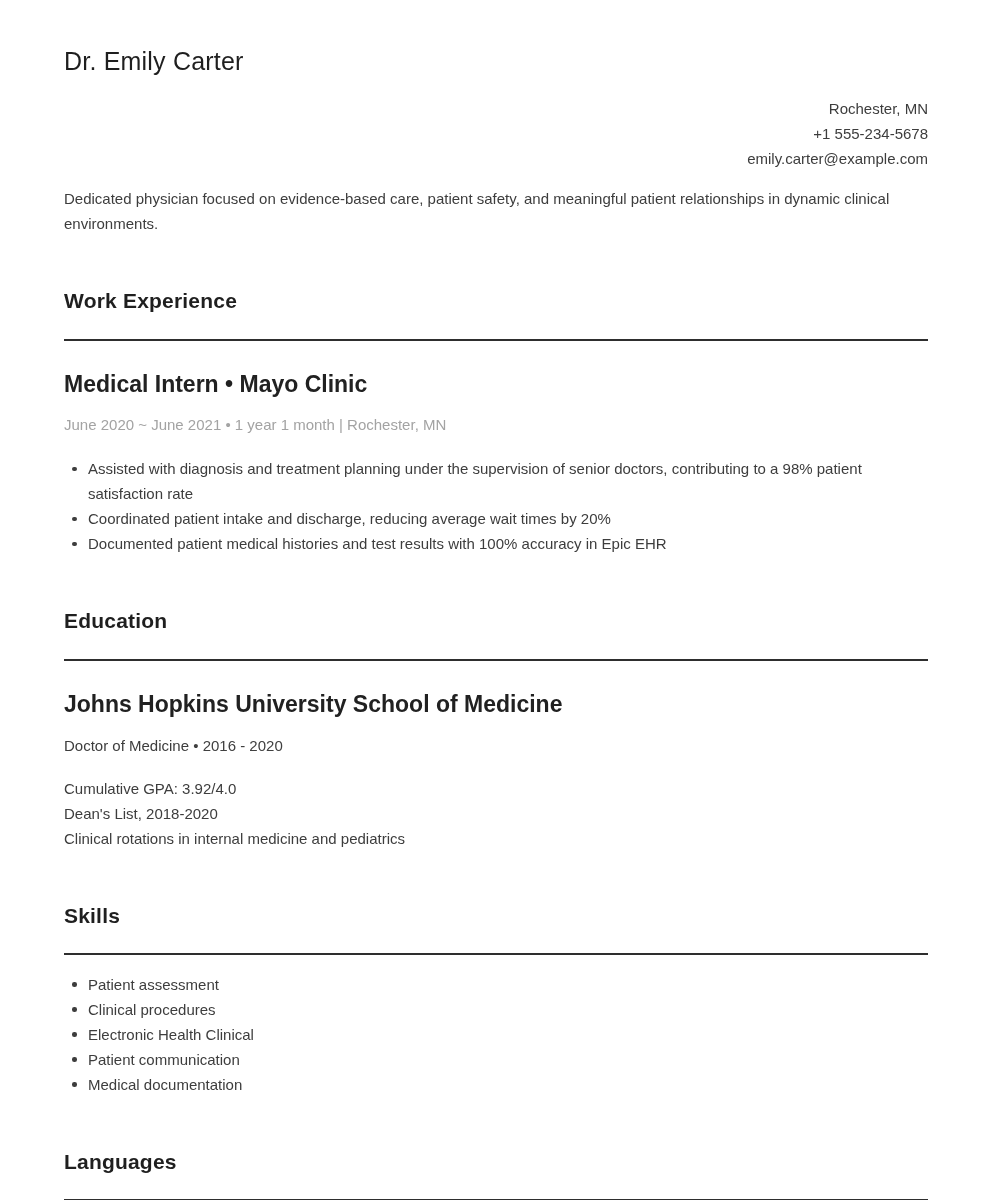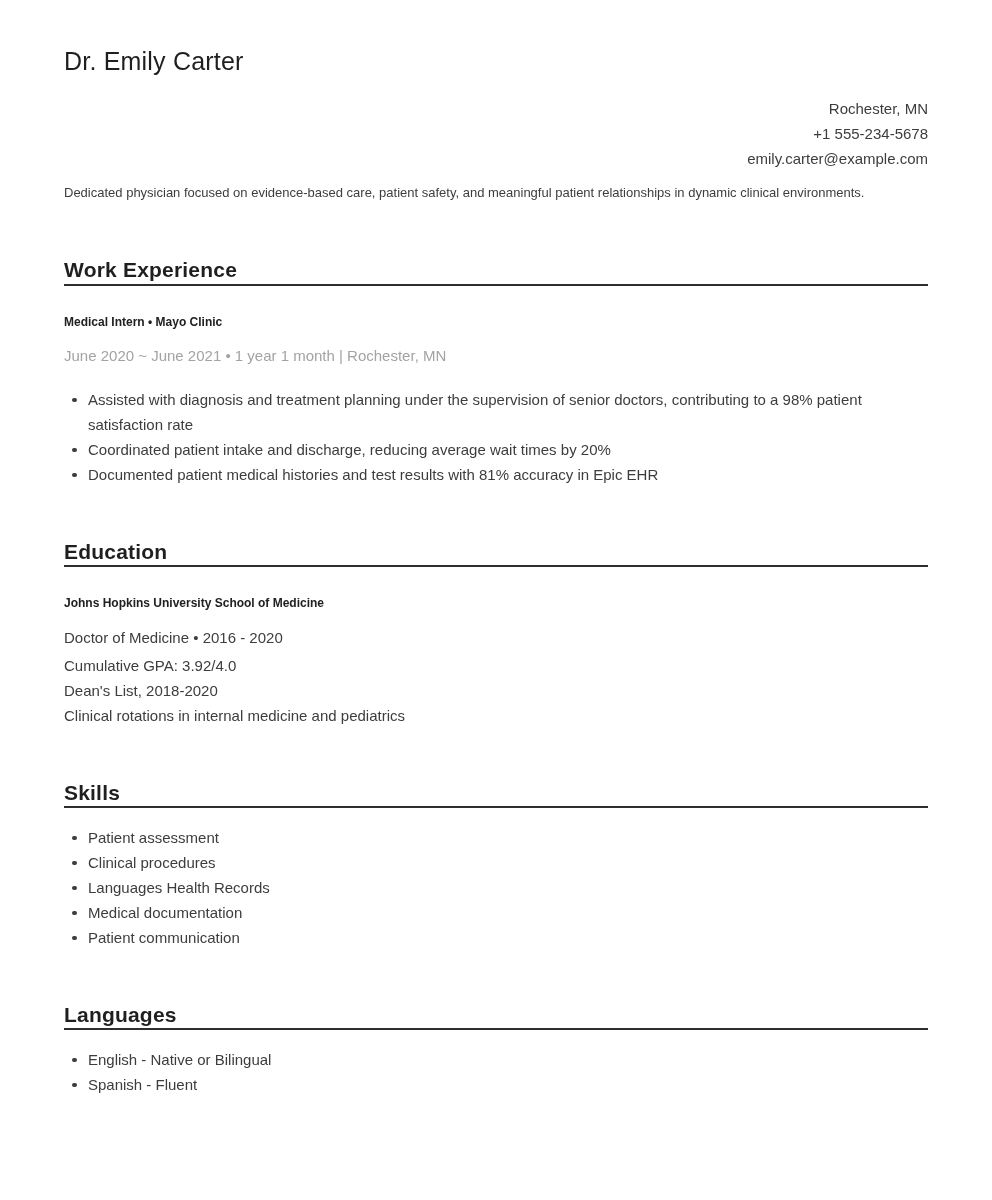--- a/index.html
+++ b/index.html
@@ -25,54 +25,54 @@
     margin-bottom: 19px;
     letter-spacing: 0.2px;
   }
   .contact-line {
     font-size: 15px;
     line-height: 25px;
     color: #3d3d3d;
     text-align: right;
   }
   .summary {
-    font-size: 13px;
+    font-size: 15px;
     line-height: 25px;
     color: #3d3d3d;
-    margin-top: 9px;
+    margin-top: 15px;
     max-width: 864px;
   }
 
   
   section { margin-top: 52px; }
   .section-title {
     font-size: 21px;
     font-weight: 700;
     color: #1f1f1f;
     line-height: 1.25;
-    padding-bottom: 0;
+    padding-bottom: 24px;
     border-bottom: 2px solid #2e2e2e;
     letter-spacing: 0.2px;
   }
   .entry-heading {
-    font-size: 12px;
+    font-size: 23px;
     font-weight: 700;
     color: #212121;
     line-height: 1.3;
     margin-top: 29px;
   }
   .entry-meta {
     font-size: 15px;
     line-height: 25px;
     color: #a3a3a3;
     margin-top: 13px;
   }
   .entry-meta .degree { color: #3d3d3d; }
   .entry-meta .dates { color: #404040; }
-  .detail-lines { margin-top: 3px; }
+  .detail-lines { margin-top: 18px; }
   .detail-line {
     font-size: 15px;
     line-height: 25px;
     color: #3d3d3d;
   }
 
   
   ul.bullet-list {
     list-style: none;
     margin-top: 17px;
@@ -112,21 +112,21 @@
   </header>
 
   <section>
     <h2 class="section-title">Work Experience</h2>
     <div>
       <h3 class="entry-heading">Medical Intern • Mayo Clinic</h3>
       <p class="entry-meta">June 2020 ~ June 2021 • 1 year 1 month | Rochester, MN</p>
       <ul class="bullet-list entry-bullets">
         <li>Assisted with diagnosis and treatment planning under the supervision of senior doctors, contributing to a 98% patient satisfaction rate</li>
         <li>Coordinated patient intake and discharge, reducing average wait times by 20%</li>
-        <li>Documented patient medical histories and test results with 81% accuracy in Epic EHR</li>
+        <li>Documented patient medical histories and test results with 100% accuracy in Epic EHR</li>
       </ul>
     </div>
   </section>
 
   <section>
     <h2 class="section-title">Education</h2>
     <div>
       <h3 class="entry-heading">Johns Hopkins University School of Medicine</h3>
       <p class="entry-meta"><span class="degree">Doctor of Medicine</span> <span class="dates">• 2016 - 2020</span></p>
       <div class="detail-lines">
@@ -135,23 +135,23 @@
         <p class="detail-line">Clinical rotations in internal medicine and pediatrics</p>
       </div>
     </div>
   </section>
 
   <section>
     <h2 class="section-title">Skills</h2>
     <ul class="bullet-list">
       <li>Patient assessment</li>
       <li>Clinical procedures</li>
-      <li>Languages Health Records</li>
+      <li>Electronic Health Clinical</li>
+      <li>Patient communication</li>
       <li>Medical documentation</li>
-      <li>Patient communication</li>
     </ul>
   </section>
 
   <section>
     <h2 class="section-title">Languages</h2>
     <ul class="bullet-list">
       <li>English - Native or Bilingual</li>
       <li>Spanish - Fluent</li>
     </ul>
   </section>

